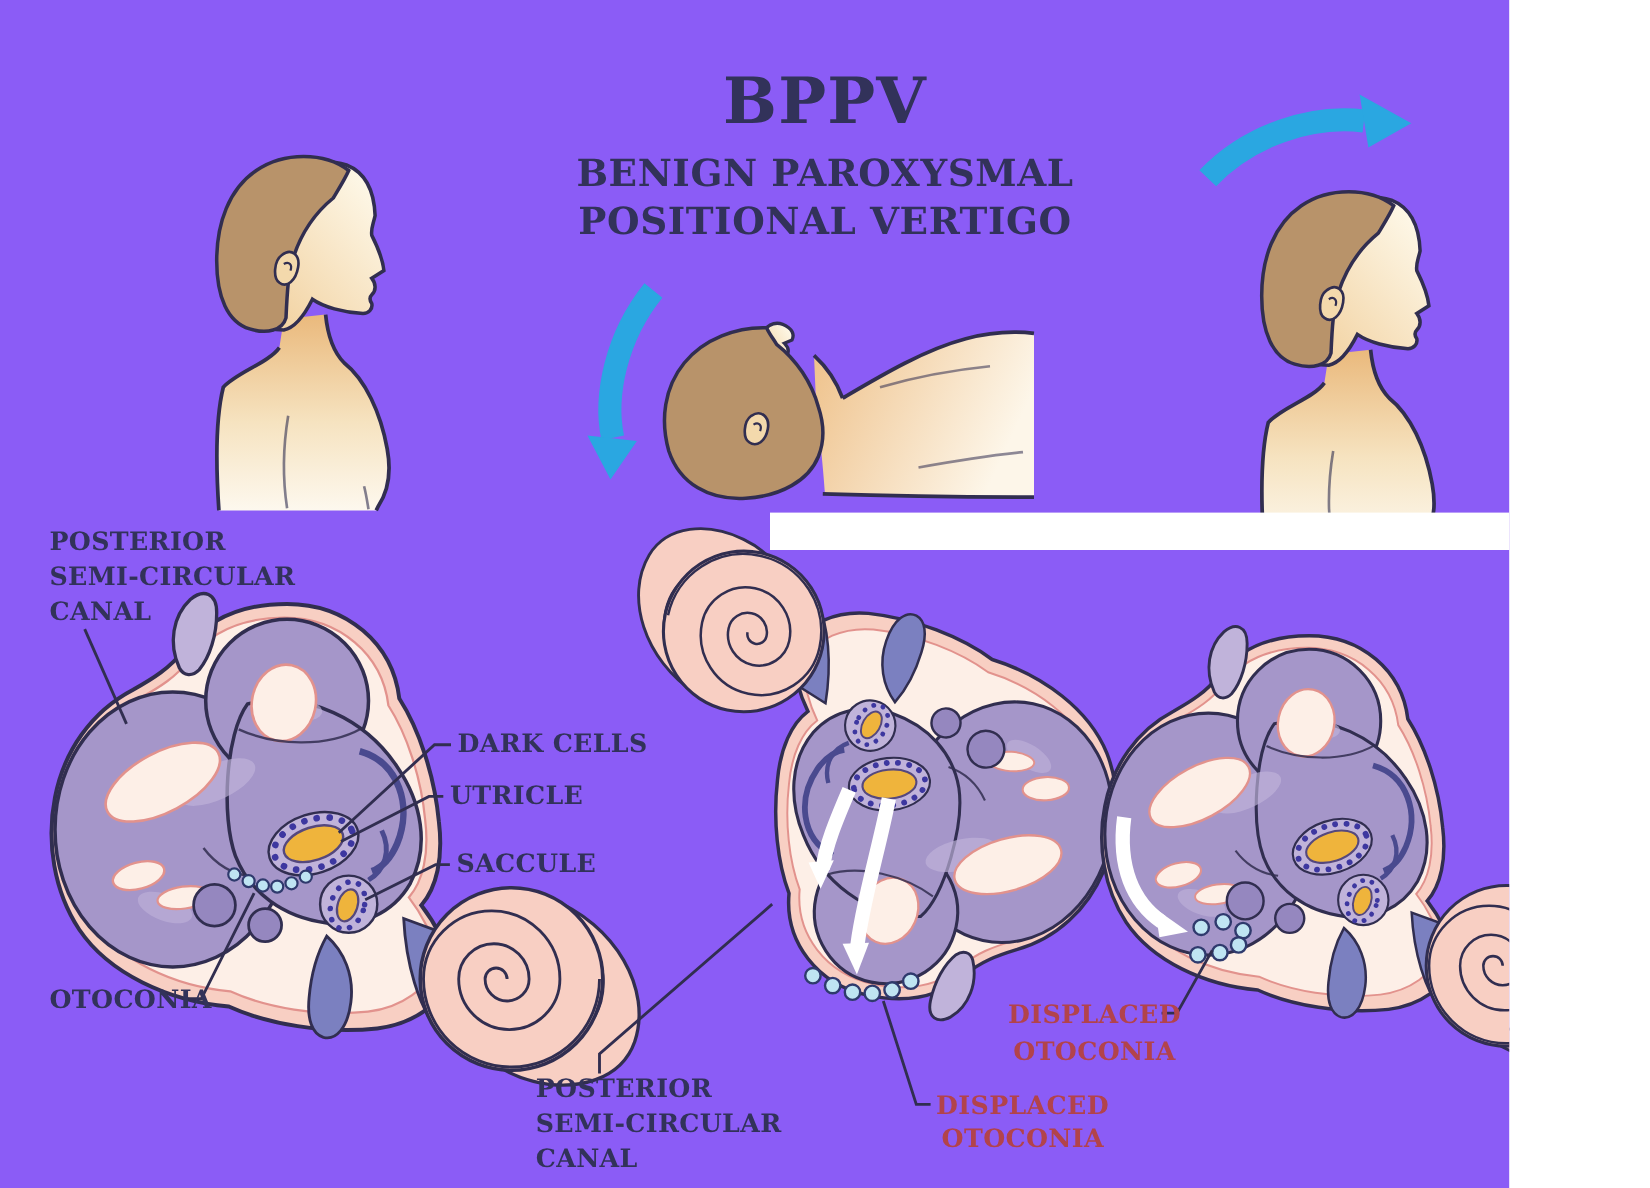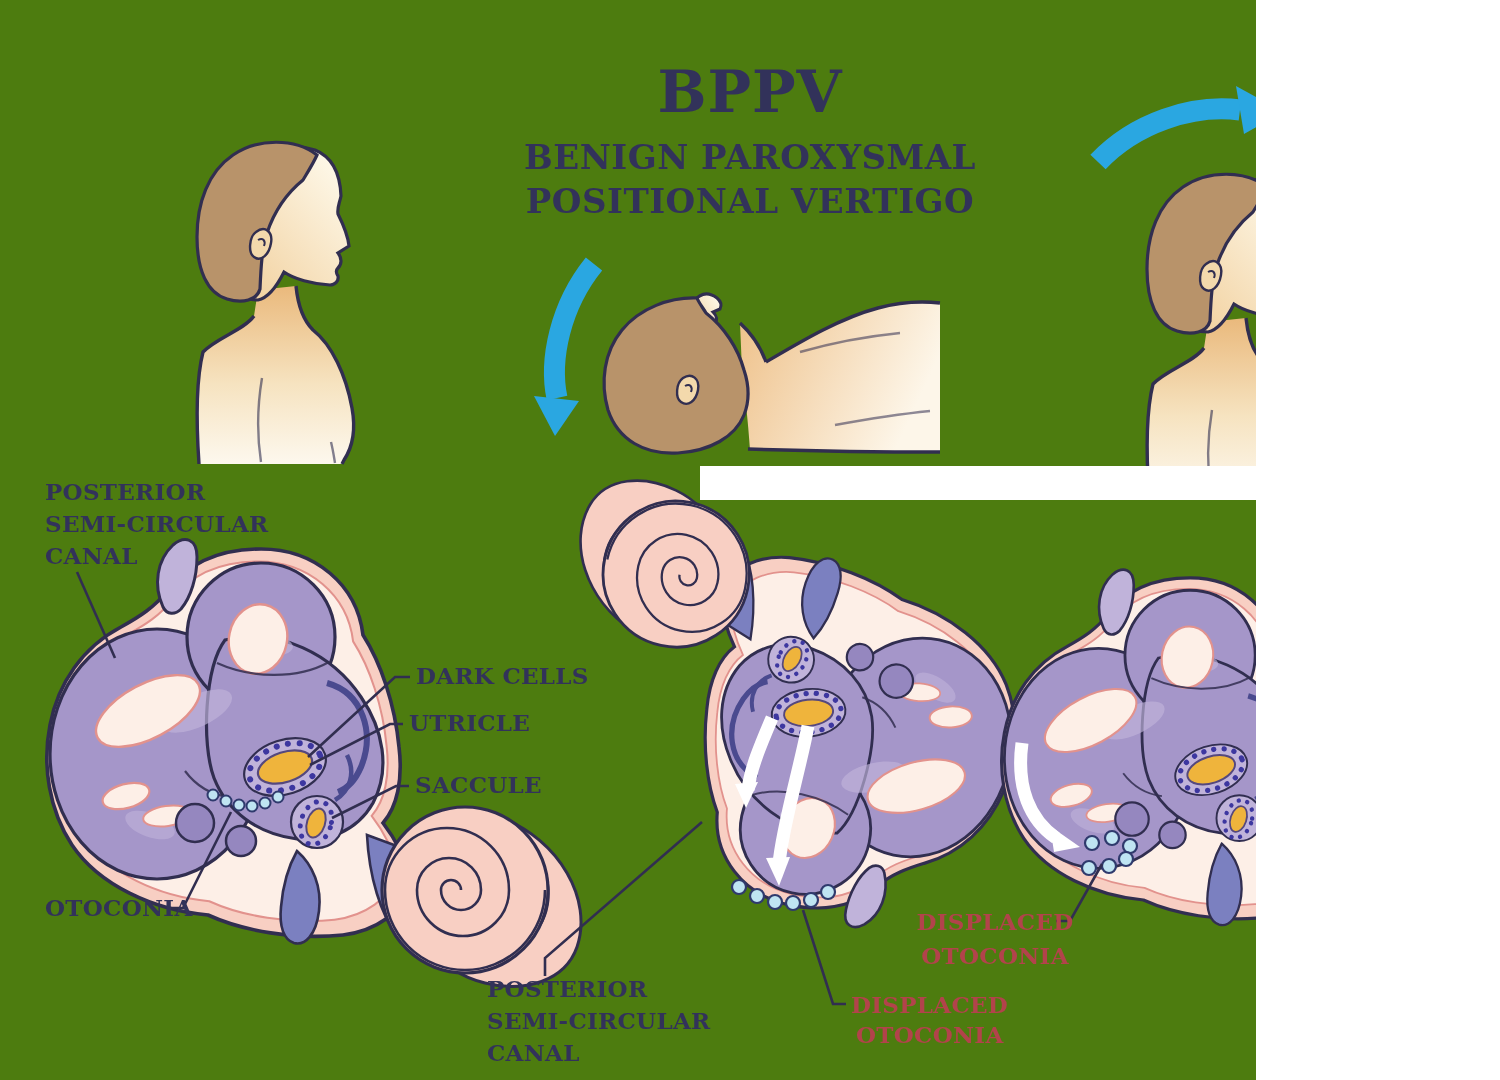--- a/index.html
+++ b/index.html
@@ -1,16 +1,16 @@
 <!DOCTYPE html>
 <html style="--ink: #312E50; --navy: #32325A; --red: #B2434B; --blue: #2AA7E1; --pink: #F8CFC3; --cream: #FDEFE7; --salmon: #E2928D; --purple: #A596C9; --purple_light: #C0B3DA; --purple_mid: #9587BF; --purple_deep: #7B80C0; --indigo: #4A4A8F; --gold: #EFB43C; --gold_edge: #55487E; --dot: #3D37A0; --oto: #BFE4F2; --oto_edge: #2F3A6D; --hair: #B8936A; --skin_tan: #EAB97C; --skin_light: #FDF8EE;"><head>
 <meta charset="utf-8">
 <style>
   html,body{margin:0;padding:0;background:#ffffff;}
-  .stage{width:1256px;height:1080px;position:relative;background:#4d7c0f;overflow:hidden;
+  .stage{width:1372px;height:1080px;position:relative;background:#8b5cf6;overflow:hidden;
          font-family:"DejaVu Serif","Liberation Serif",serif;}
   svg{display:block;}
   .ttl{font:800 58px "DejaVu Serif","Liberation Serif",serif;fill:var(--navy);letter-spacing:1px;}
   .sub{font:700 34px "DejaVu Serif","Liberation Serif",serif;fill:var(--navy);letter-spacing:.5px;}
   .lbl{font:700 23px "DejaVu Serif","Liberation Serif",serif;fill:var(--navy);letter-spacing:.3px;}
   .lblr{font:700 23px "DejaVu Serif","Liberation Serif",serif;fill:var(--red);letter-spacing:.3px;}
   .leader{fill:none;stroke:var(--ink);stroke-width:2.6px;}
   .whitearrow{fill:none;stroke:#ffffff;stroke-width:13px;stroke-linecap:butt;}
 </style>
 </head>

